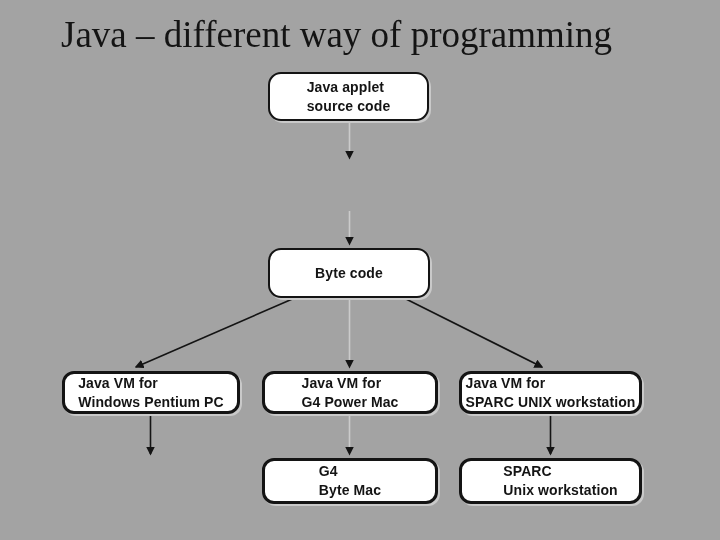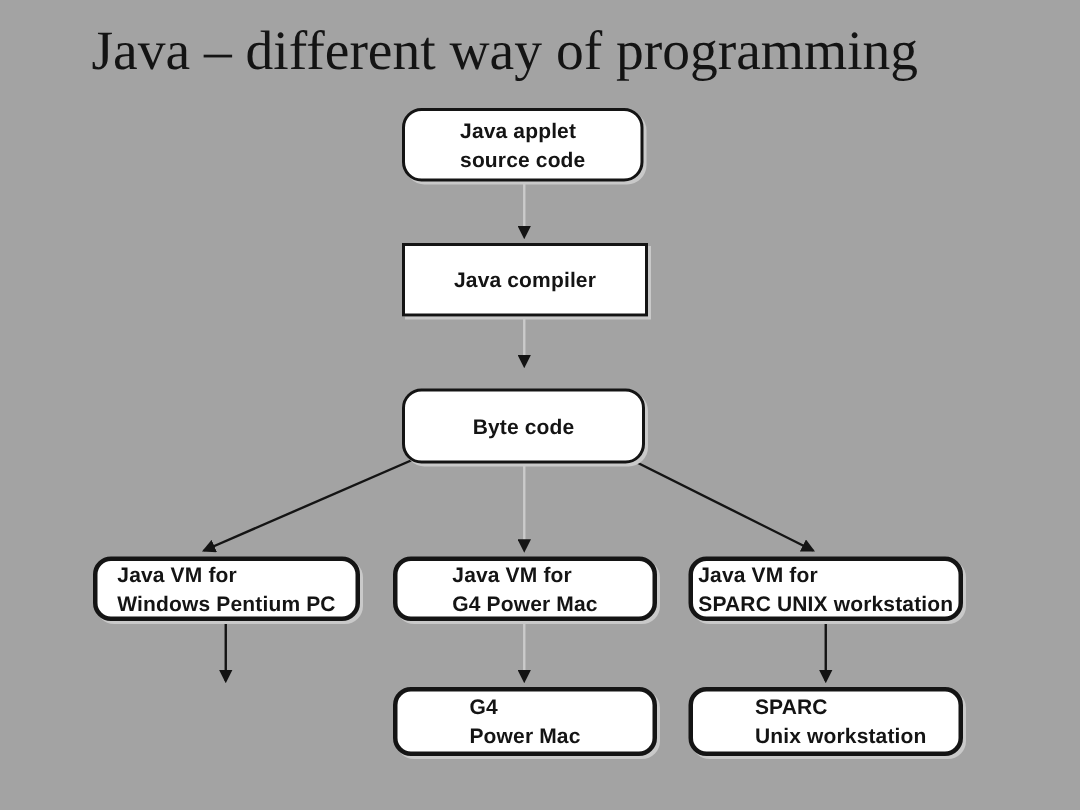--- a/index.html
+++ b/index.html
@@ -74,25 +74,22 @@
     <line x1="150.5" y1="415" x2="150.5" y2="454" stroke="#141414" stroke-width="1.6" marker-end="url(#ah)"></line>
     <line x1="349.5" y1="415" x2="349.5" y2="454" stroke="#cbcbcb" stroke-width="1.6" marker-end="url(#ah)"></line>
     <line x1="550.5" y1="415" x2="550.5" y2="454" stroke="#141414" stroke-width="1.6" marker-end="url(#ah)"></line>
   </svg>
 
   <div class="node rounded" style="left:268px; top:72px; width:161px; height:49px;">
     <span class="label">Java applet
 source code</span>
   </div>
 
-  <div class="node" style="left:268px; top:162px; width:164px; height:49px;">
-    <span class="label">Java compiler</span>
-  </div>
 
-  <div class="node rounded" style="left:268px; top:248px; width:162px; height:50px;margin-top:11px;">
+  <div class="node rounded" style="left:268px; top:248px; width:162px; height:50px;">
     <span class="label">Byte code</span>
   </div>
 
   <div class="node thick" style="left:62px; top:371px; width:178px; height:43px;">
     <span class="label">Java VM for
 Windows Pentium PC</span>
   </div>
 
   <div class="node thick" style="left:262px; top:371px; width:176px; height:43px;">
     <span class="label">Java VM for
@@ -100,21 +97,21 @@
   </div>
 
   <div class="node thick" style="left:459px; top:371px; width:183px; height:43px;">
     <span class="label">Java VM for
 SPARC UNIX workstation</span>
   </div>
 
 
   <div class="node thick" style="left:262px; top:458px; width:176px; height:46px;">
     <span class="label">G4
-Power Mac</span>
+Byte Mac</span>
   </div>
 
   <div class="node thick" style="left:459px; top:458px; width:183px; height:46px;padding-left:20px;">
     <span class="label">SPARC
 Unix workstation</span>
   </div>
 
 </div>
 
 </body></html>

